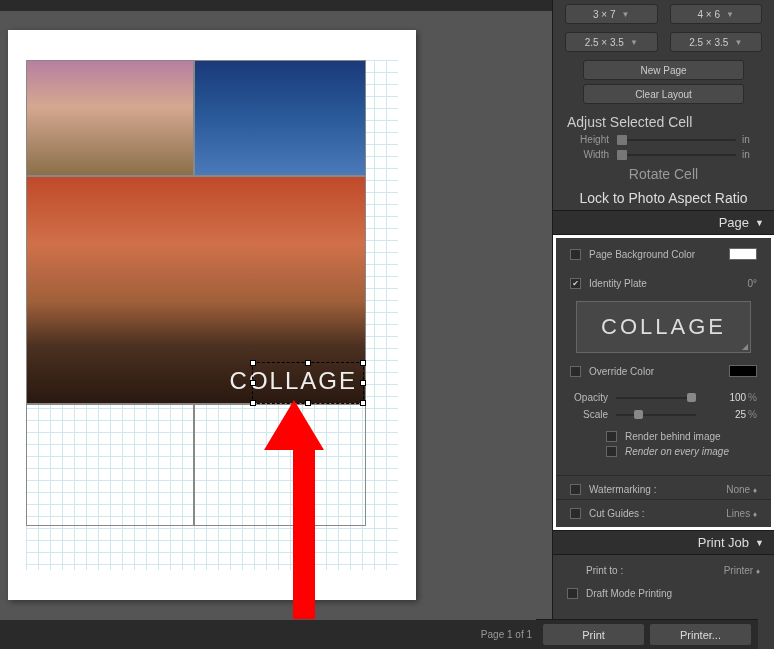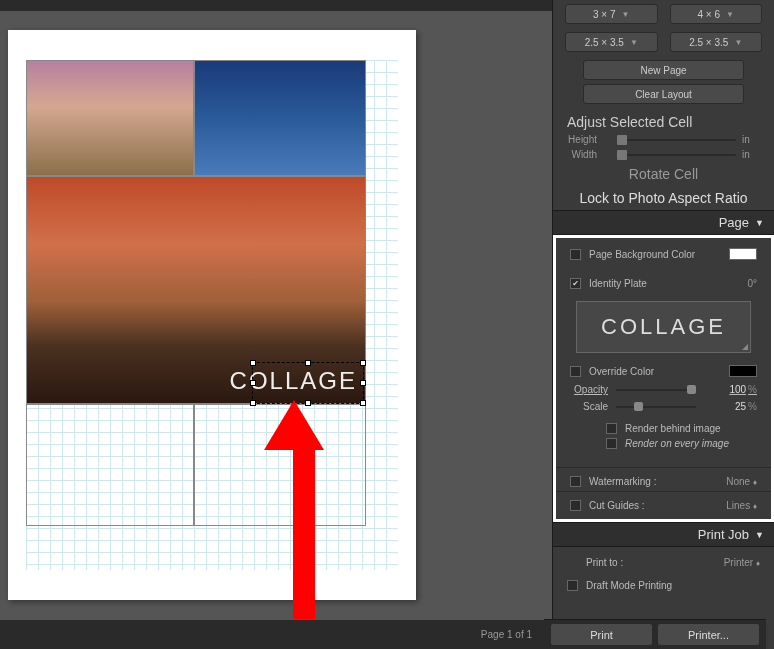--- a/index.html
+++ b/index.html
@@ -26,21 +26,21 @@
 .arrow .head { width: 0; height: 0; border-left: 30px solid transparent; border-right: 30px solid transparent; border-bottom: 50px solid #ff0000; margin-left: -19px; }
 
 .right-panel { position: absolute; top: 0; right: 0; width: 222px; height: 649px; background: #3a3a3a; border-left: 1px solid #1a1a1a; overflow: hidden; }
 .preset-row { display: flex; gap: 12px; padding: 4px 12px; }
 .preset { flex: 1; background: #4a4a4a; border: 1px solid #2a2a2a; border-radius: 3px; height: 20px; display: flex; align-items: center; justify-content: center; color: #ccc; font-size: 10px; cursor: pointer; position: relative; }
 .preset .dd { margin-left: 6px; color: #999; font-size: 8px; }
 .btn-full { margin: 4px 30px; background: #4a4a4a; border: 1px solid #2a2a2a; border-radius: 3px; height: 20px; display: flex; align-items: center; justify-content: center; color: #ccc; font-size: 10px; cursor: pointer; }
 
 .section-title { color: #ccc; font-size: 14px; padding: 6px 14px 2px; }
 .slider-row { display: flex; align-items: center; padding: 2px 14px; font-size: 10px; color: #999; }
-.slider-row .lbl { width: 50px; text-align: right; padding-right: 20px; }
+.slider-row .lbl { width: 50px; text-align: right; padding-right: 8px; }
 .slider-row .track { flex: 1; height: 2px; background: #2a2a2a; position: relative; border-radius: 1px; }
 .slider-row .track .thumb { position: absolute; top: -4px; width: 10px; height: 10px; background: #777; border-radius: 1px; }
 .slider-row .unit { width: 24px; padding-left: 6px; }
 .center-link { text-align: center; color: #999; font-size: 14px; padding: 4px 0; cursor: pointer; }
 
 .panelhead { display: flex; justify-content: flex-end; align-items: center; background: #2f2f2f; padding: 4px 10px; color: #ddd; font-size: 13px; border-top: 1px solid #1a1a1a; border-bottom: 1px solid #1a1a1a; }
 .panelhead .tri { margin-left: 6px; font-size: 9px; }
 
 .highlight-box { border: 3px solid #ffffff; margin: 0; padding: 6px 0 0; }
 .check-row { display: flex; align-items: center; padding: 4px 14px; font-size: 10px; color: #bbb; }
@@ -55,21 +55,21 @@
 .sl2 .lbl { width: 46px; text-align: right; padding-right: 8px; }
 .sl2 .track { flex: 1; height: 2px; background: #2a2a2a; position: relative; }
 .sl2 .thumb { position: absolute; top: -4px; width: 9px; height: 9px; background: #888; border-radius: 2px; }
 .sl2 .num { width: 50px; text-align: right; padding-left: 4px; color: #ddd; }
 .sl2 .pct { color: #888; padding-left: 2px; }
 .chk-indent { display: flex; align-items: center; padding: 2px 14px 2px 50px; font-size: 10px; color: #bbb; }
 .chk-indent .cb { width: 11px; height: 11px; border: 1px solid #666; background: #2a2a2a; margin-right: 8px; cursor: pointer; }
 
 .statusbar { position: absolute; bottom: 0; left: 0; width: 552px; height: 30px; background: #2a2a2a; border-top: 1px solid #555; display: flex; align-items: center; justify-content: flex-end; padding-right: 20px; color: #999; font-size: 10px; }
 
-.bottom-right { position: absolute; bottom: 0; right: 8px; width: 222px; height: 30px; background: #2a2a2a; border-top: 1px solid #1a1a1a; display: flex; gap: 4px; padding: 3px 6px; }
+.bottom-right { position: absolute; bottom: 0; right: 16px; width: 222px; height: 30px; background: #2a2a2a; border-top: 1px solid #1a1a1a; display: flex; gap: 4px; padding: 3px 6px; }
 .bottom-right .bb { flex: 1; background: #4a4a4a; border: 1px solid #2a2a2a; border-radius: 3px; display: flex; align-items: center; justify-content: center; color: #ddd; font-size: 11px; cursor: pointer; }
 </style>
 </head>
 <body>
 
 <div class="ruler-h"></div>
 
 <div class="canvas-area">
   <div class="page">
     <div class="grid"></div>
@@ -161,21 +161,21 @@
     </div>
     <div class="plate-box">
       <span class="txt">COLLAGE</span>
       <div class="corner"></div>
     </div>
     <div class="check-row">
       <div class="cb"></div>
       <span>Override Color</span>
       <div class="sw" style="background:#000;"></div>
     </div>
-    <div class="sl2" style="margin-top:0;text-decoration:underline;">
+    <div class="sl2" style="margin-top:8px;">
       <div class="lbl">Opacity</div>
       <div class="track">
           <div class="thumb" style="right:0;"></div>
         </div>
       <div class="num">100</div>
       <div class="pct">%</div>
     </div>
     <div class="sl2">
       <div class="lbl">Scale</div>
       <div class="track">

